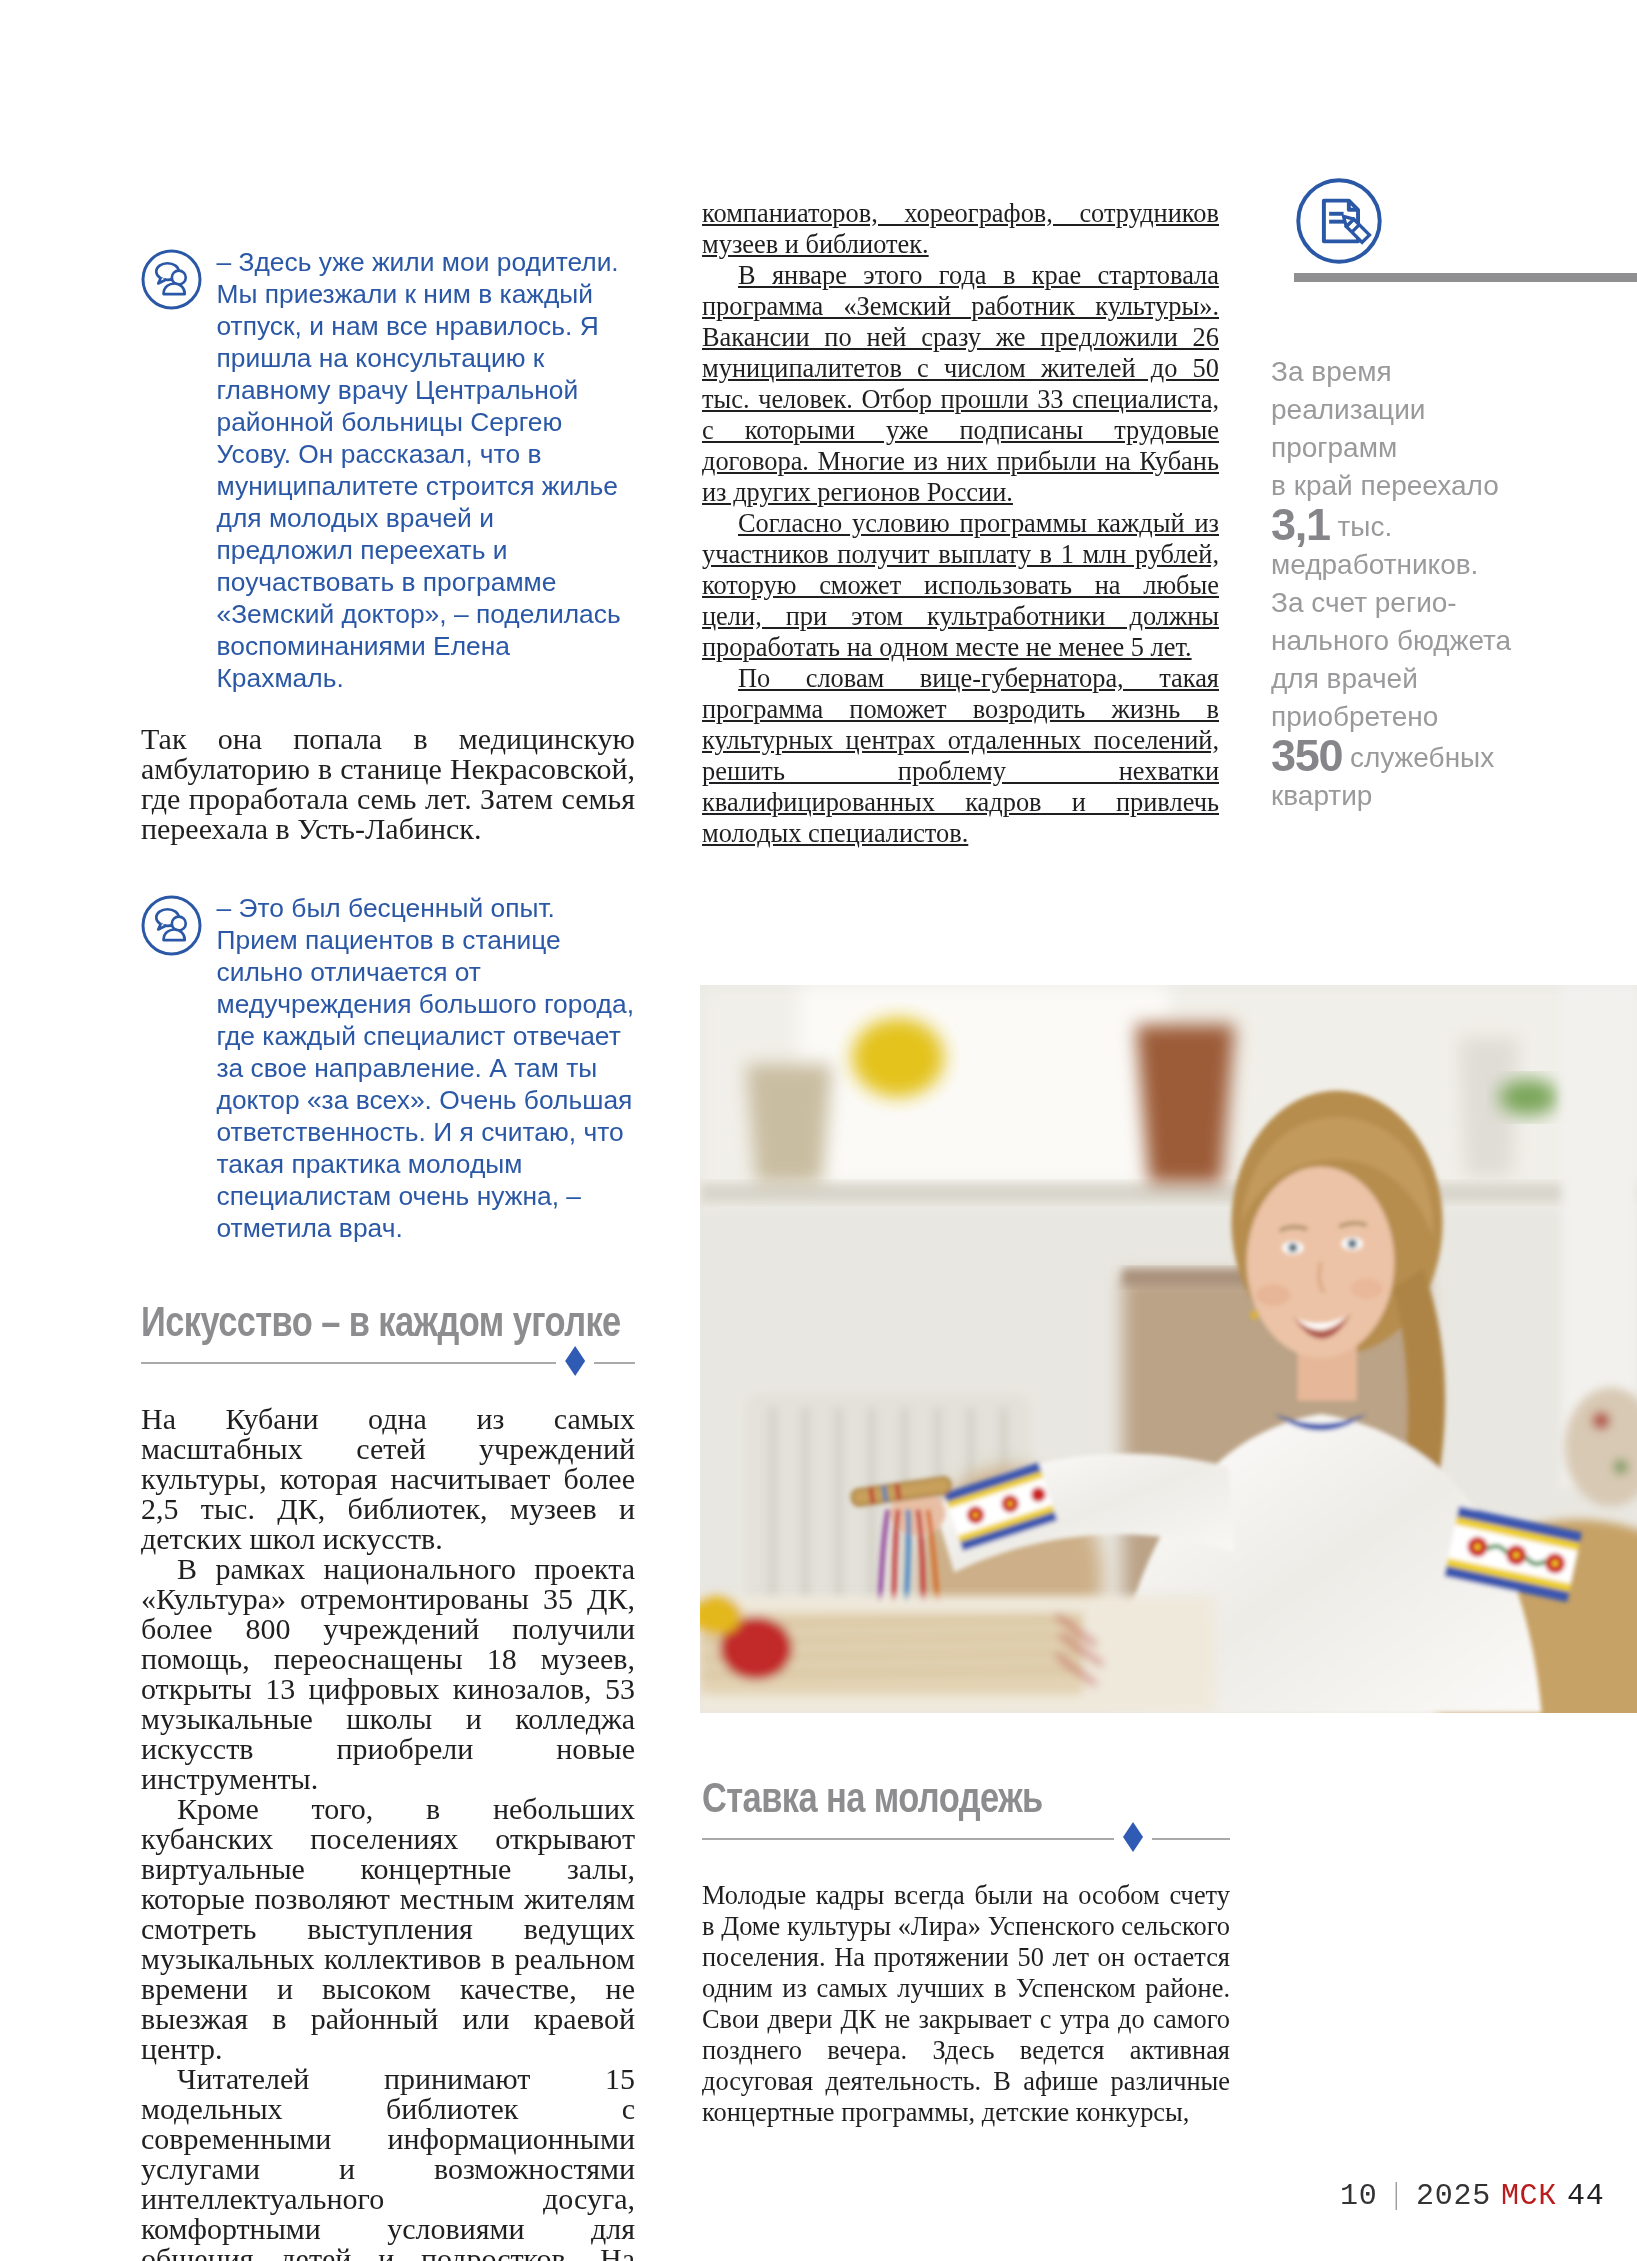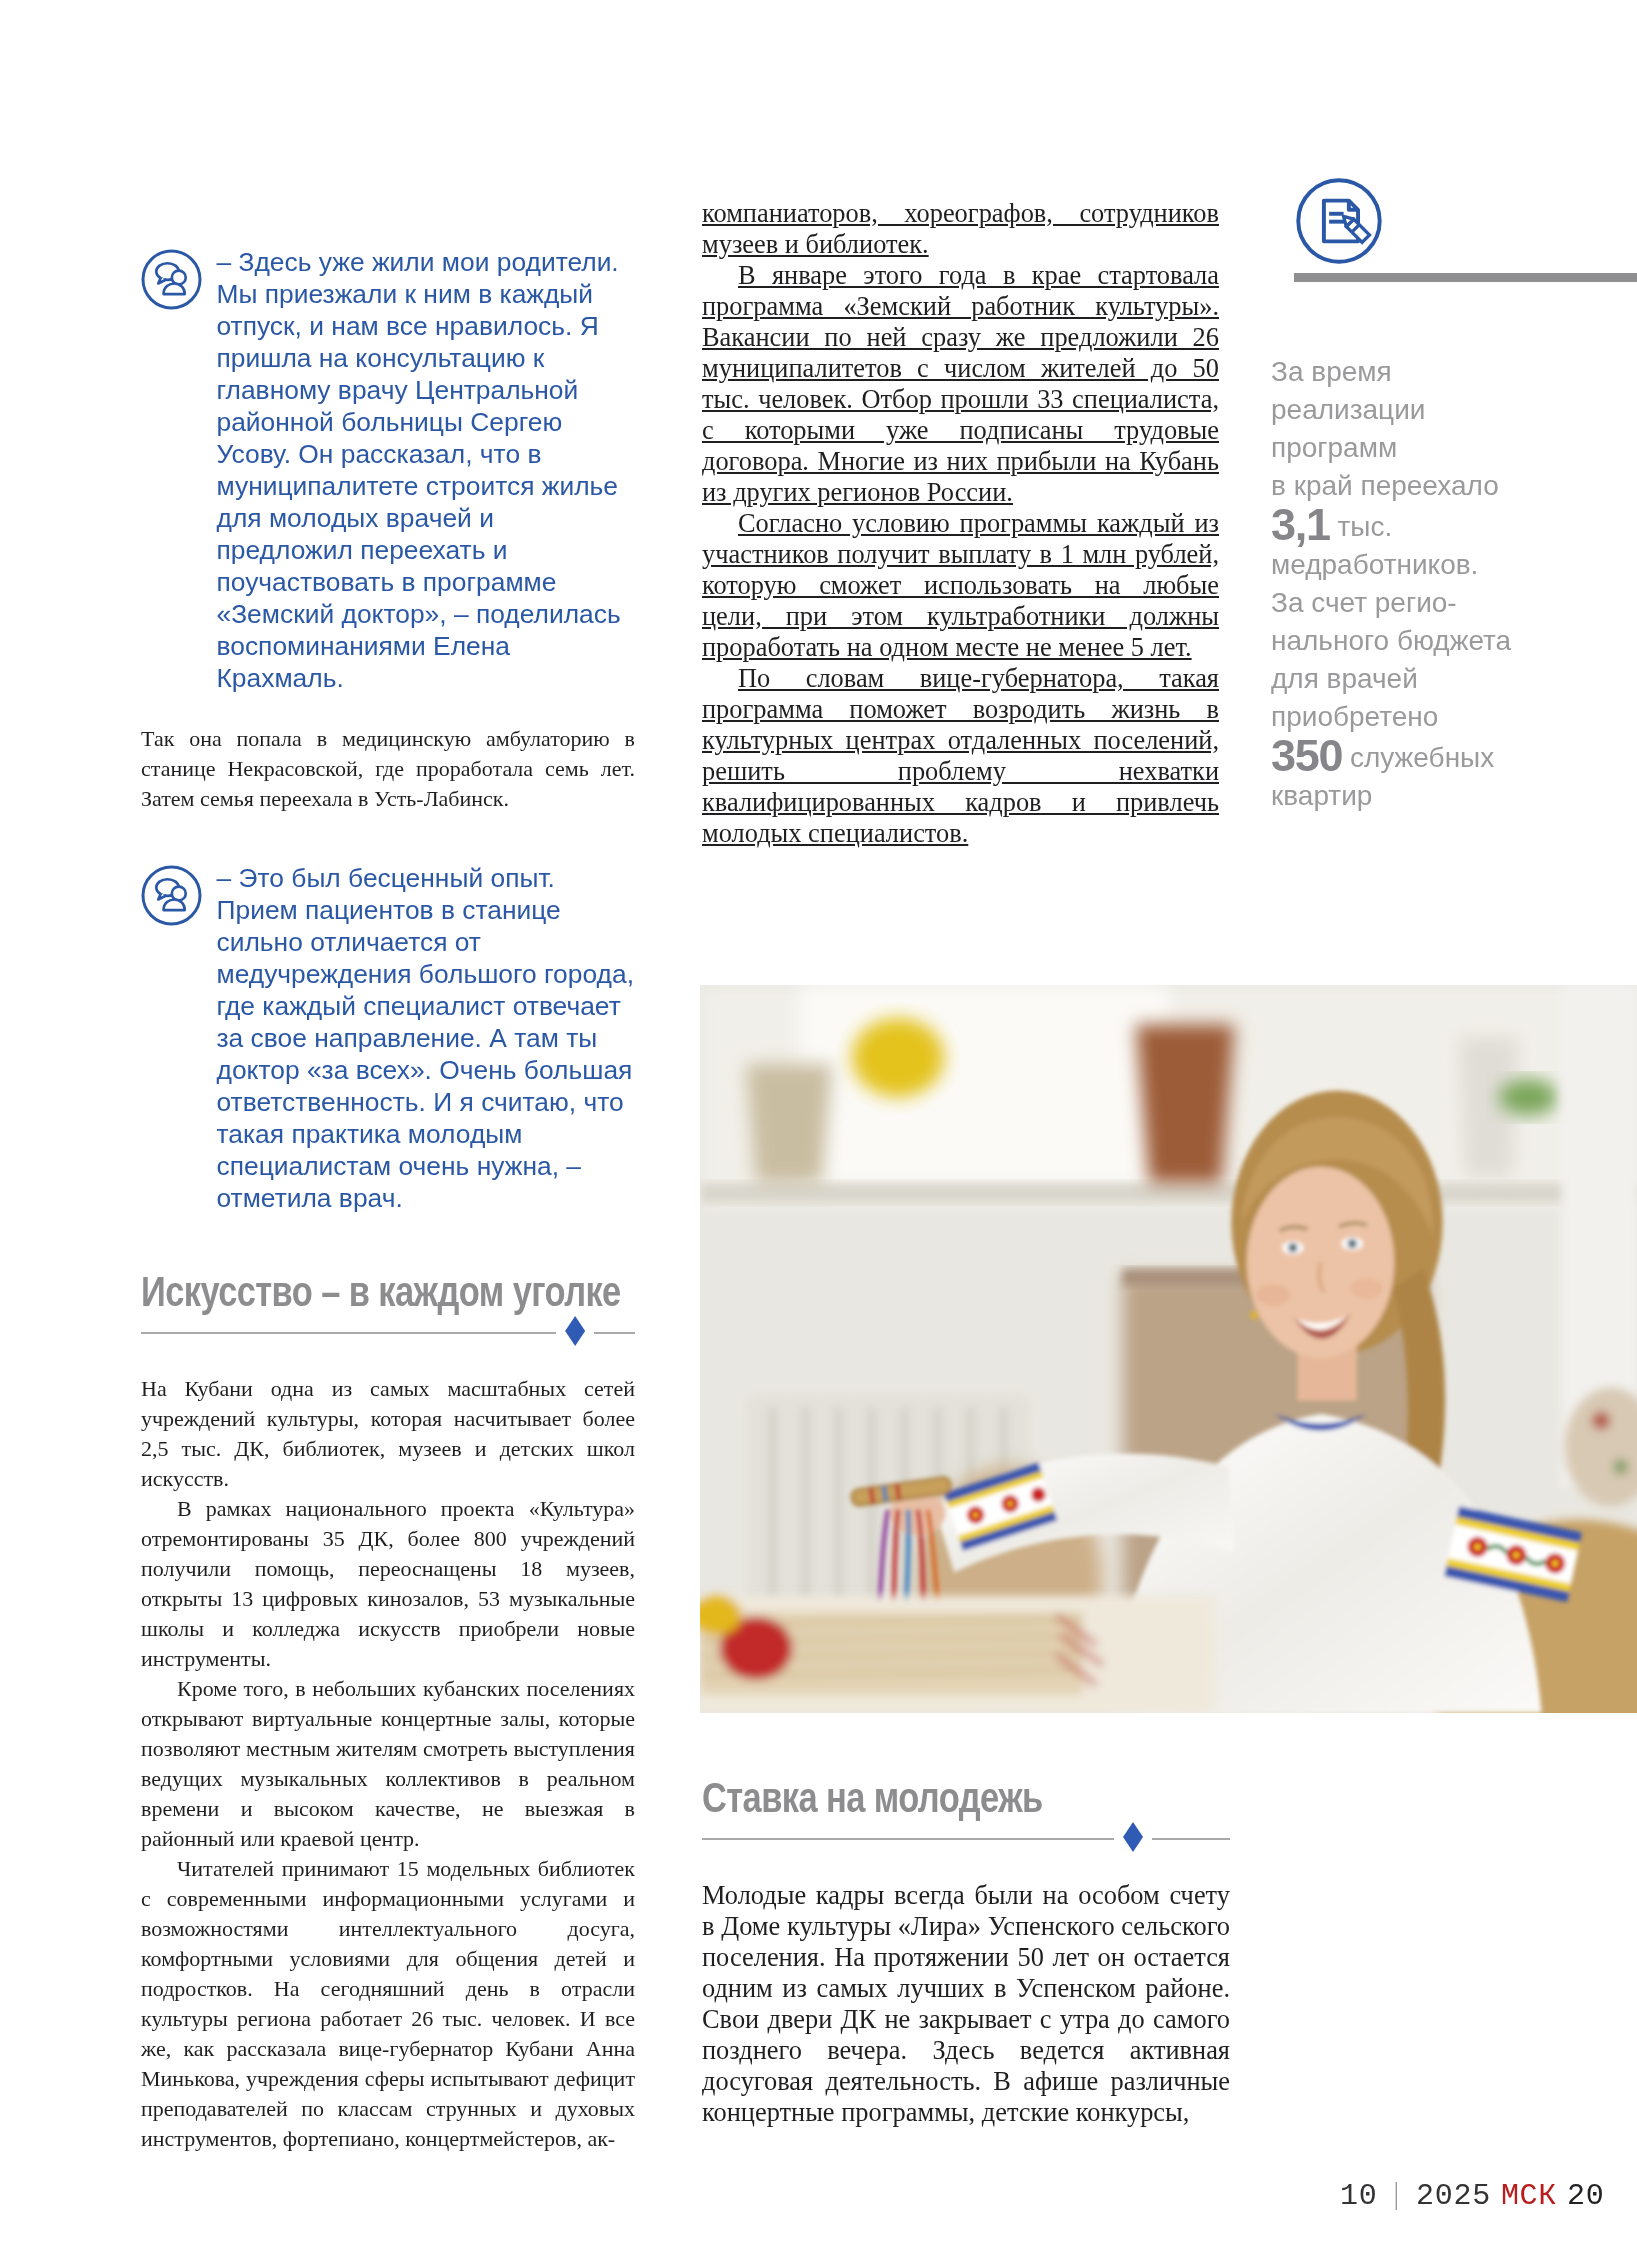--- a/index.html
+++ b/index.html
@@ -20,21 +20,21 @@
   .quote-block{display:flex;gap:14.5px;margin-bottom:30px;margin-top:48px;}
   .quote-block.second{margin-bottom:55px;}
   .quote-icon{flex:0 0 61px;height:61px;margin-top:2.6px;}
   .quote-text{
     font-family:"Liberation Sans", sans-serif;
     font-size:26.4px;line-height:32px;
     color:#2b58a6;text-align:left;
   }
 
   
-  .body-par{font-size:22px;line-height:30px;text-align:justify;margin:0;}
+  .body-par{font-size:30px;line-height:30px;text-align:justify;margin:0;}
   .body-par.indent{text-indent:36px;}
   .par-gap{margin-bottom:32px;}
   .col-mid .body-par{font-size:26.4px;line-height:31px;text-decoration:underline;}
 
   
   .sec-title{
     font-family:"Liberation Sans", sans-serif;
     font-weight:700;font-size:42px;line-height:46px;
     color:#8d8d8f;letter-spacing:-0.7px;
     transform:scaleX(.82);transform-origin:left bottom;
@@ -319,17 +319,17 @@
 приобретено
 </span><span class="stat-big">350</span><span> служебных
 квартир</span>
   </div>
 
   <div class="footer">
     <span>10</span>
     <span class="sep">|</span>
     <span>2025</span>
     <span class="brand">МСК</span>
-    <span class="pagenum">20</span>
+    <span class="pagenum">44</span>
   </div>
 
 </div>
 
 
 </body></html>

